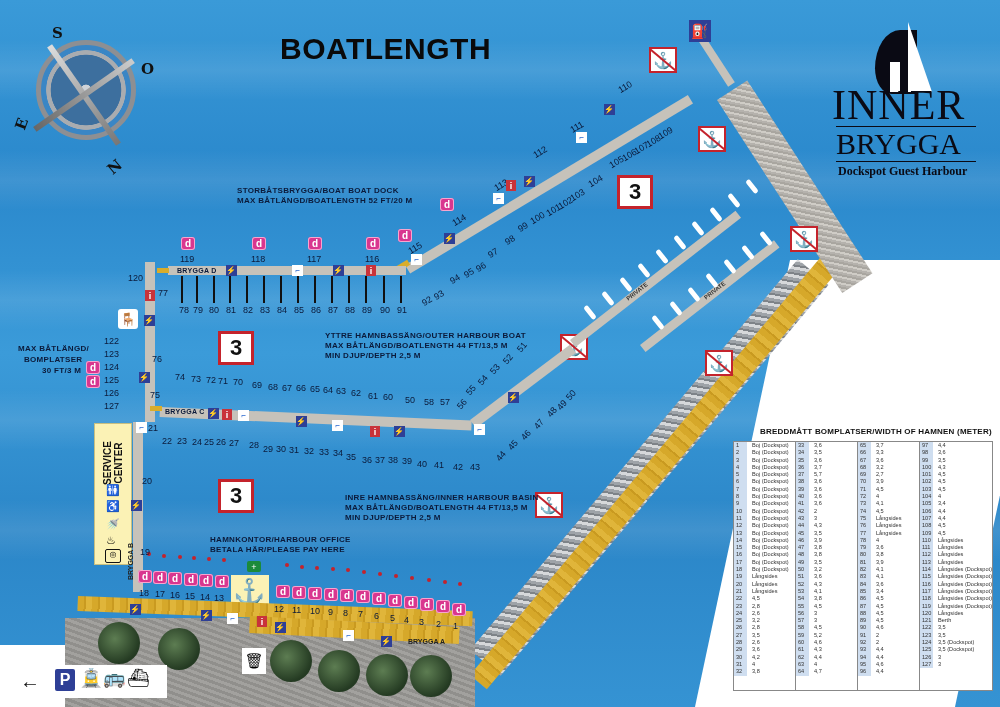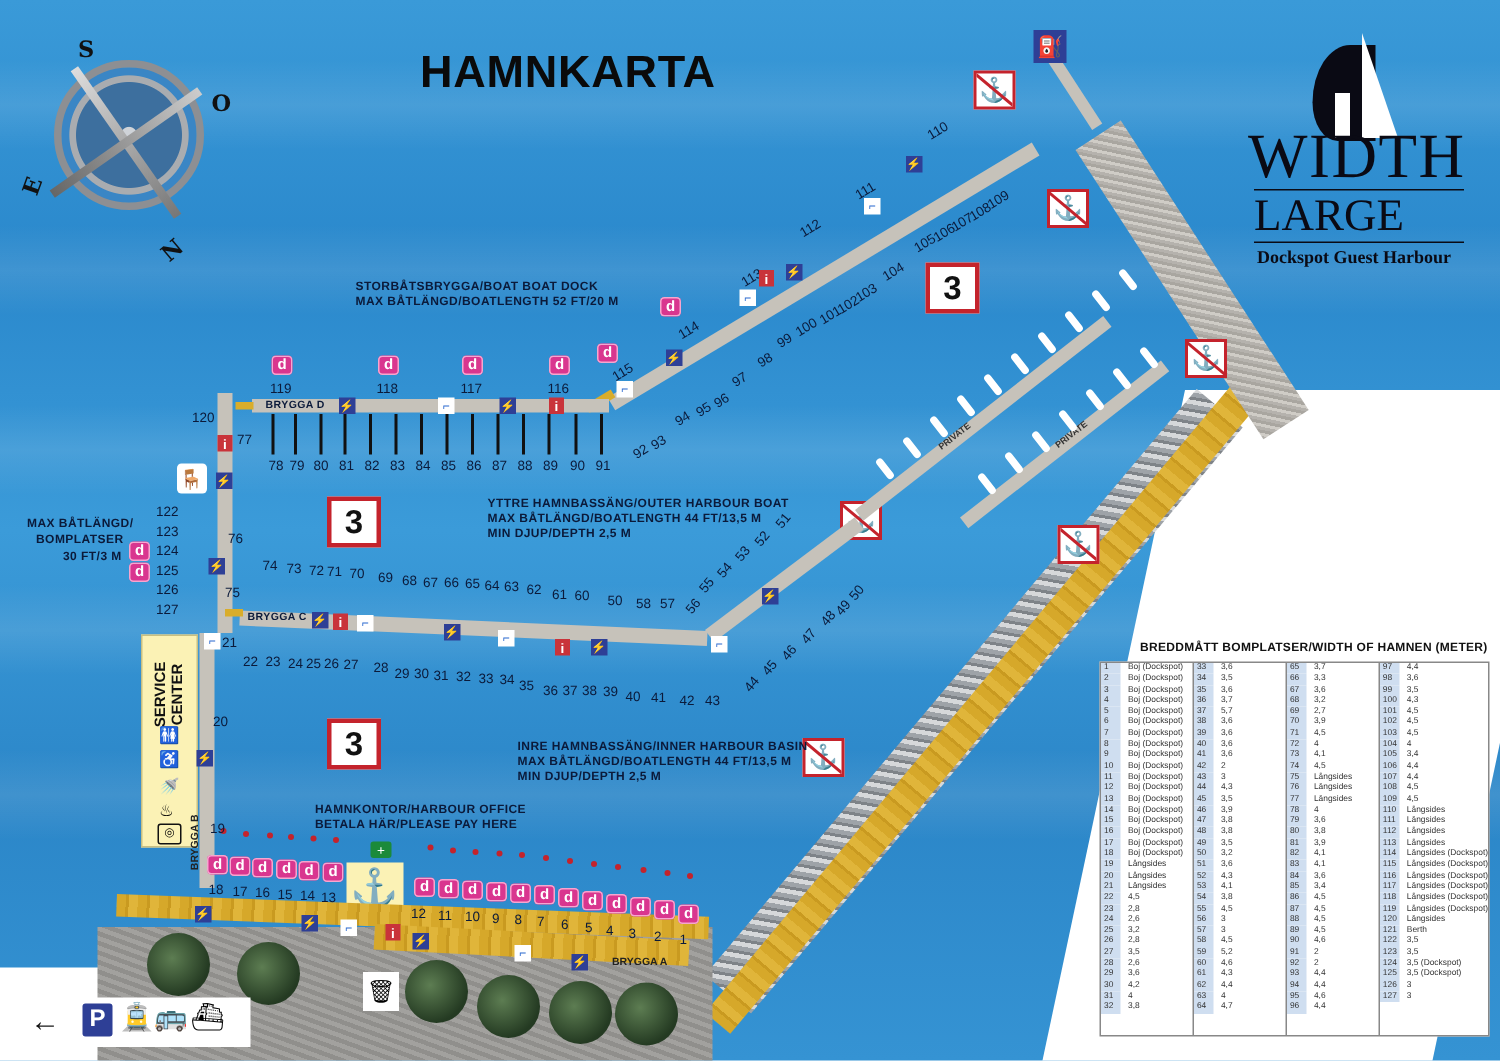--- a/index.html
+++ b/index.html
@@ -54,39 +54,39 @@
 
   <div class="abs" style="left:560px;top:420px;width:400px;height:40px;background:repeating-linear-gradient(60deg,#9ea3a8 0 3px,#d6d8da 3px 6px,#7e8388 6px 8px);transform:rotate(-50deg);transform-origin:0 0;left:470px;top:650px;width:510px;"></div>
 
   <div class="wood" style="left:470px;top:675px;width:560px;height:22px;transform:rotate(-50deg);transform-origin:0 0;"></div>
 
   <div class="land" style="left:65px;top:618px;width:410px;height:95px;background:repeating-linear-gradient(20deg,#908f8c 0 3px,#a2a19e 3px 6px);"></div>
 
   <div class="pier" style="left:735px;top:85px;width:36px;height:230px;transform:rotate(-33deg);transform-origin:0 0;left:717px;top:100px;"></div>
   <div class="dock" style="left:690px;top:28px;width:8px;height:70px;transform:rotate(-33deg);transform-origin:0 0;"></div>
 
-  <div class="title" style="left:280px;top:32px;">HAMNKARTA</div>
+  <div class="title" style="left:280px;top:32px;">BOATLENGTH</div>
 
   <div class="compass">
     <div class="abs" style="left:40px;top:-10px;width:6px;height:120px;background:linear-gradient(#ddd,#777);transform:rotate(-35deg);transform-origin:50% 50%;"></div>
     <div class="abs" style="left:40px;top:-10px;width:6px;height:120px;background:linear-gradient(#ccc,#666);transform:rotate(55deg);transform-origin:50% 50%;"></div>
   </div>
   <div class="cdir" style="left:52px;top:24px;">S</div>
   <div class="cdir" style="left:141px;top:60px;">O</div>
   <div class="cdir" style="left:16px;top:115px;transform:rotate(-70deg);">E</div>
   <div class="cdir" style="left:108px;top:158px;transform:rotate(-40deg);">N</div>
 
   <div class="abs" style="left:875px;top:22px;width:60px;height:75px;">
     <div class="abs" style="left:0;top:8px;width:42px;height:64px;background:#0a0a14;border-radius:60% 0 0 40%;"></div>
     <div class="abs" style="left:33px;top:0;width:0;height:0;border-left:0 solid transparent;border-right:24px solid transparent;border-bottom:70px solid #fff;"></div>
     <div class="abs" style="left:15px;top:40px;width:10px;height:30px;background:#fff;"></div>
   </div>
-  <div class="logo-w" style="left:832px;top:84px;font-size:42px;letter-spacing:1px;line-height:42px;">WIDTH</div>
+  <div class="logo-w" style="left:832px;top:84px;font-size:42px;letter-spacing:1px;line-height:42px;">INNER</div>
   <div class="abs" style="left:836px;top:126px;width:140px;height:1px;background:#0a0a14;"></div>
-  <div class="logo-w" style="left:836px;top:129px;font-size:30px;line-height:30px;">LARGE</div>
+  <div class="logo-w" style="left:836px;top:129px;font-size:30px;line-height:30px;">BRYGGA</div>
   <div class="abs" style="left:836px;top:161px;width:140px;height:1px;background:#0a0a14;"></div>
   <div class="logo-w" style="left:838px;top:164px;font-size:12px;font-weight:bold;">Dockspot Guest Harbour</div>
 
   <div class="abs" style="left:689px;top:20px;width:22px;height:22px;background:#2e3f96;color:#fff;font-size:14px;display:flex;align-items:center;justify-content:center;">⛽</div>
 
   <div class="lbl" style="left:237px;top:185px;">STORBÅTSBRYGGA/BOAT BOAT DOCK</div>
   <div class="lbl" style="left:237px;top:195px;">MAX BÅTLÄNGD/BOATLENGTH 52 FT/20 M</div>
 
   <div class="dock" style="left:405px;top:265px;width:330px;height:10px;transform:rotate(-31deg);transform-origin:0 0;"></div>
   <div class="gang" style="left:390px;top:270px;width:20px;height:6px;transform:rotate(-31deg);transform-origin:0 0;"></div>

